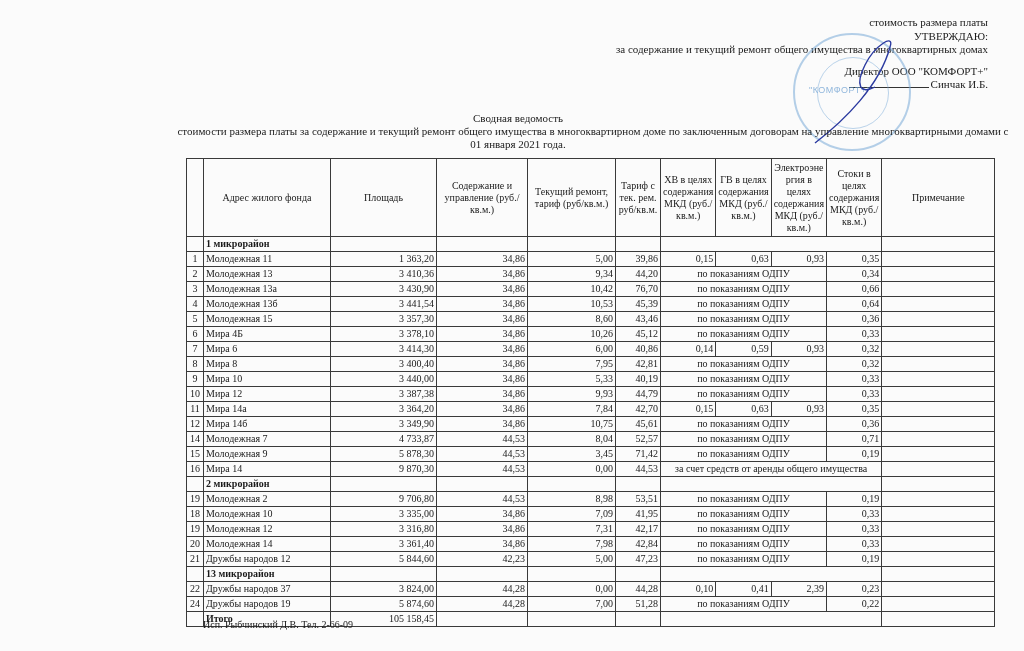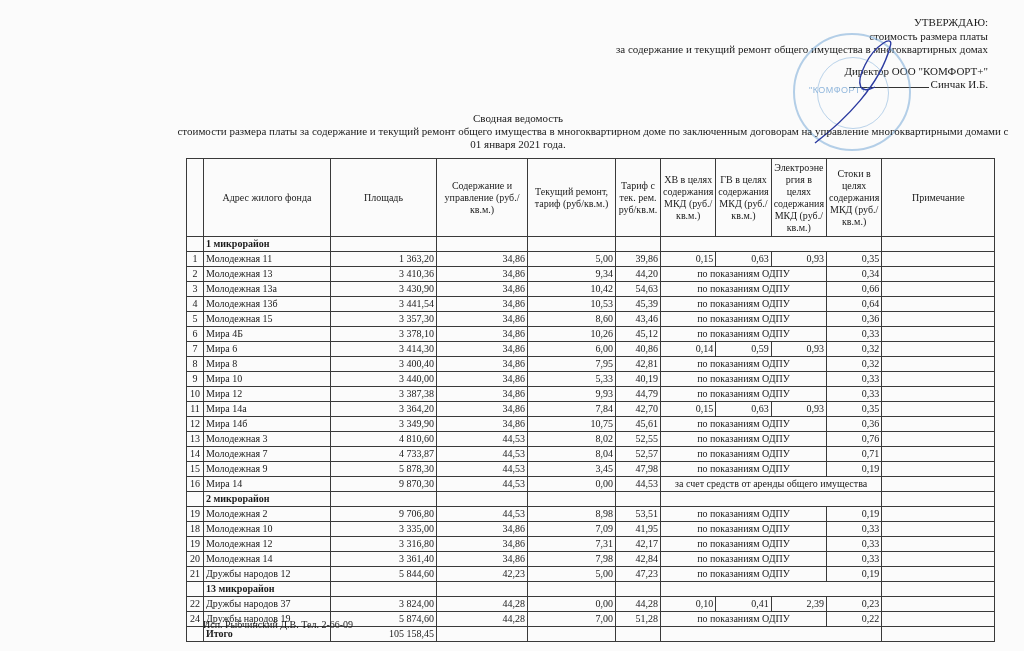--- a/index.html
+++ b/index.html
@@ -31,22 +31,22 @@
   .num { text-align:right; }
   .ctr { text-align:center;margin-left:16px; }
   .idx { text-align:center; }
   .bold { font-weight:bold !important; }
   .footer { position:absolute; left:203px; top:619px; font-size:10px; }
 </style>
 </head>
 <body>
 
 <div class="approve">
+  <div>стоимость размера платы</div>
   <div>УТВЕРЖДАЮ:</div>
-  <div>стоимость размера платы</div>
   <div>за содержание и текущий ремонт общего имущества в многоквартирных домах</div>
   <div class="gap"></div>
   <div>Директор ООО "КОМФОРТ+"</div>
   <div><span class="sign-line"></span><span>Синчак И.Б.</span></div>
 </div>
 
 <div class="stamp">
   <div class="inner"></div>
   <span class="txt">"КОМФОРТ+"</span>
   <svg width="140" height="140">
@@ -123,21 +123,21 @@
         <td class="ctr" colspan="3">по показаниям ОДПУ</td>
         <td class="num">0,34</td>
         <td></td>
       </tr>
       <tr>
         <td class="idx">3</td>
         <td>Молодежная 13а</td>
         <td class="num">3 430,90</td>
         <td class="num">34,86</td>
         <td class="num">10,42</td>
-        <td class="num">54,63</td>
+        <td class="num">76,70</td>
         <td class="ctr" colspan="3">по показаниям ОДПУ</td>
         <td class="num">0,66</td>
         <td></td>
       </tr>
       <tr>
         <td class="idx">4</td>
         <td>Молодежная 13б</td>
         <td class="num">3 441,54</td>
         <td class="num">34,86</td>
         <td class="num">10,53</td>
@@ -232,48 +232,37 @@
         <td>Мира 14б</td>
         <td class="num">3 349,90</td>
         <td class="num">34,86</td>
         <td class="num">10,75</td>
         <td class="num">45,61</td>
         <td class="ctr" colspan="3">по показаниям ОДПУ</td>
         <td class="num">0,36</td>
         <td></td>
       </tr>
       <tr>
-        <td class="idx">13</td>
-        <td>Молодежная 3</td>
-        <td class="num">4 810,60</td>
-        <td class="num">44,53</td>
-        <td class="num">8,02</td>
-        <td class="num">52,55</td>
-        <td class="ctr" colspan="3">по показаниям ОДПУ</td>
-        <td class="num">0,76</td>
-        <td></td>
-      </tr>
-      <tr>
         <td class="idx">14</td>
         <td>Молодежная 7</td>
         <td class="num">4 733,87</td>
         <td class="num">44,53</td>
         <td class="num">8,04</td>
         <td class="num">52,57</td>
         <td class="ctr" colspan="3">по показаниям ОДПУ</td>
         <td class="num">0,71</td>
         <td></td>
       </tr>
       <tr>
         <td class="idx">15</td>
         <td>Молодежная 9</td>
         <td class="num">5 878,30</td>
         <td class="num">44,53</td>
         <td class="num">3,45</td>
-        <td class="num">47,98</td>
+        <td class="num">71,42</td>
         <td class="ctr" colspan="3">по показаниям ОДПУ</td>
         <td class="num">0,19</td>
         <td></td>
       </tr>
       <tr>
         <td class="idx">16</td>
         <td>Мира 14</td>
         <td class="num">9 870,30</td>
         <td class="num">44,53</td>
         <td class="num">0,00</td>

